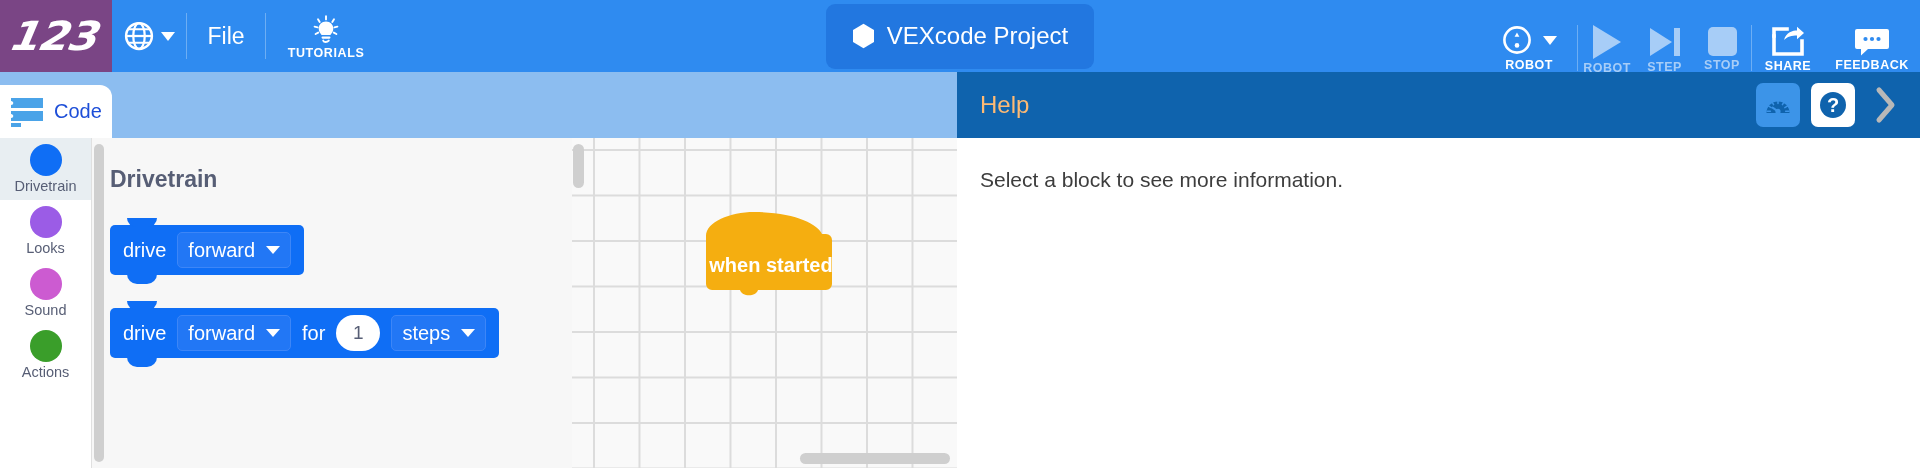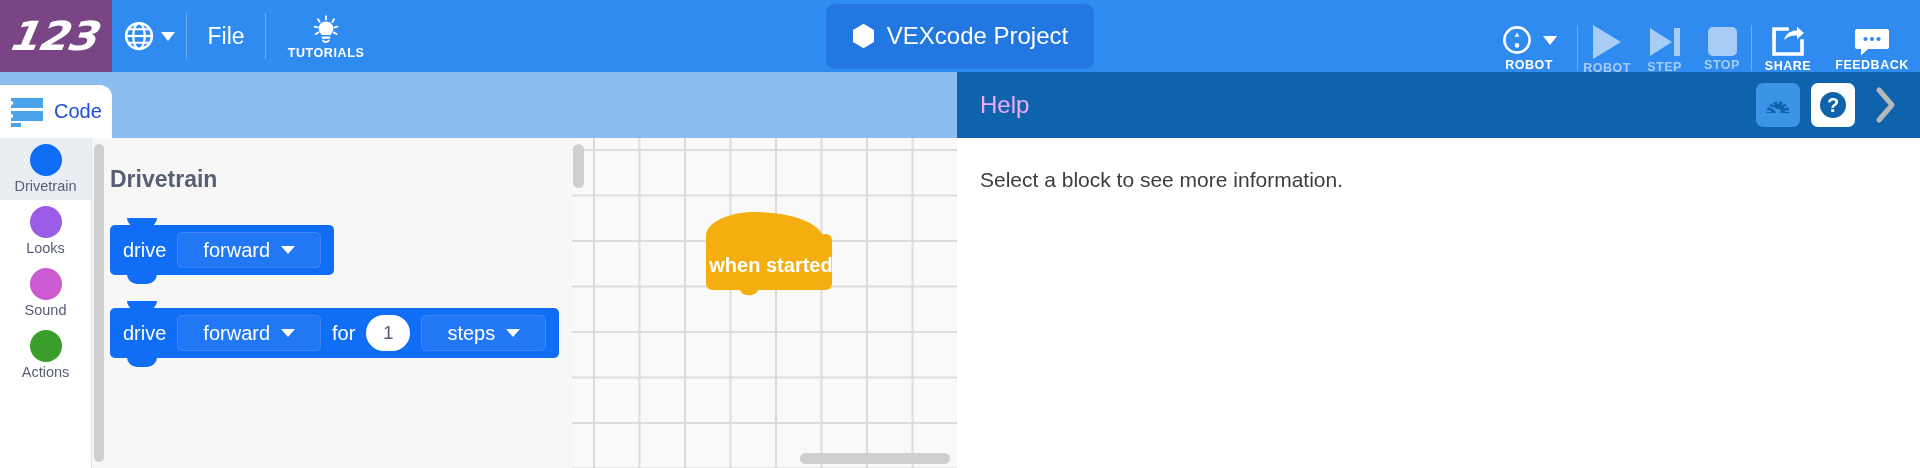--- a/index.html
+++ b/index.html
@@ -133,21 +133,21 @@
     border-radius: 0 0 10px 10px;
   }
   .blk-body::after {
     content: ""; position: absolute; bottom: -9px; left: 17px;
     width: 30px; height: 10px; background: #0f6ef5;
     border-radius: 0 0 10px 10px;
   }
   .blk-txt { font-size: 20px; }
   .dd {
     background: #2277f5; border: 1px solid #3d86f7; border-radius: 5px;
-    height: 36px; display: flex; align-items: center; gap: 11px; padding: 0 25px;
+    height: 36px; display: flex; align-items: center; gap: 11px; padding: 0 10px;
   }
   .dd-txt { font-size: 20px; }
   .dd-caret {
     width: 0; height: 0; border-left: 7px solid transparent;
     border-right: 7px solid transparent; border-top: 8px solid #ffffff;
   }
   .num-oval {
     background: #ffffff; color: #575e75; border-radius: 18px;
     min-width: 44px; height: 36px; display: flex; align-items: center;
     justify-content: center; font-size: 19px; padding: 0 11px;
@@ -183,21 +183,21 @@
 
   
   .help {
     position: absolute; top: 72px; left: 957px; width: 963px; height: 396px;
     background: #ffffff;
   }
   .help-hdr {
     height: 66px; background: #0f63ad; display: flex; align-items: center;
     padding: 0 22px 0 23px; position: relative;
   }
-  .help-title { color: #f0abfc; font-size: 24px; }
+  .help-title { color: #fdba74; font-size: 24px; }
   .help-actions {
     position: absolute; right: 14px; top: 0; height: 66px;
     display: flex; align-items: center; gap: 11px;
   }
   .gauge-btn {
     width: 44px; height: 44px; background: #3c94e8; border-radius: 7px;
     display: flex; align-items: center; justify-content: center; cursor: pointer;
   }
   .qmark-btn {
     width: 44px; height: 44px; background: #ffffff; border-radius: 7px;

